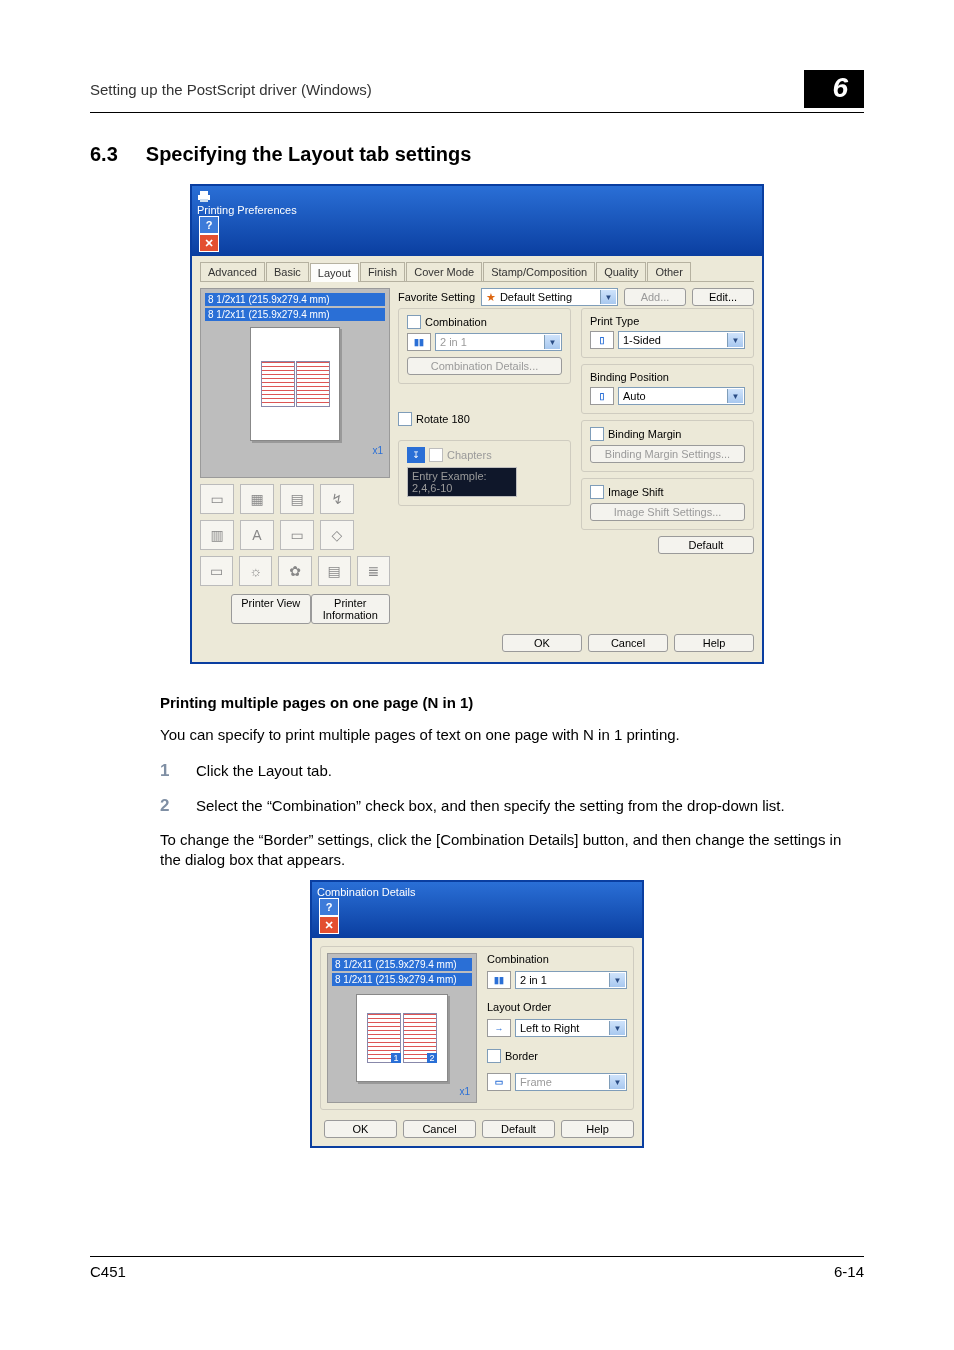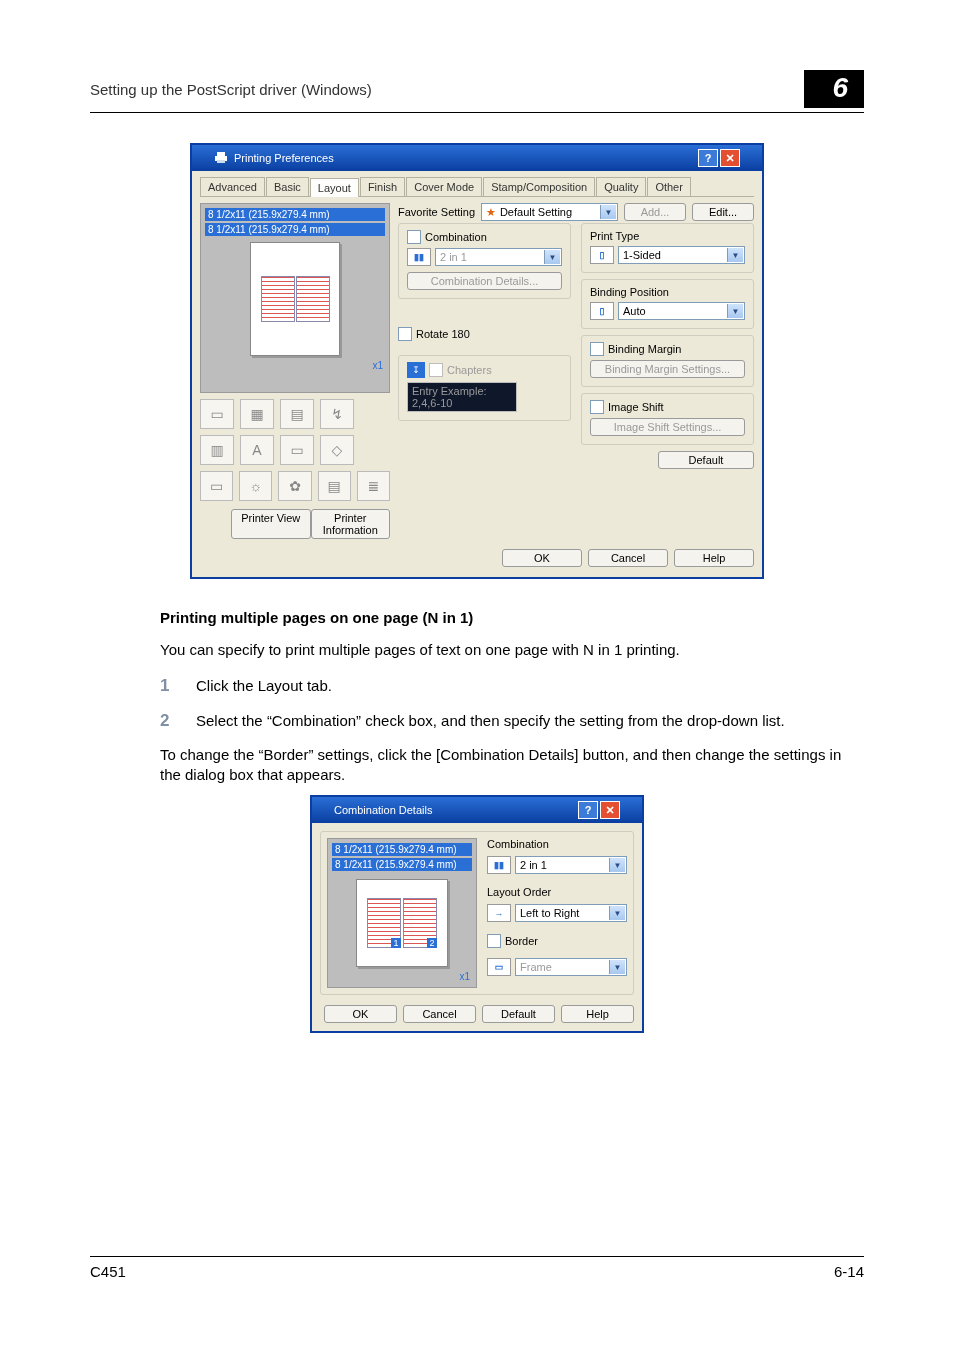--- a/index.html
+++ b/index.html
@@ -62,22 +62,22 @@
     width: 570px;
     border: 2px solid #0a3ea0;
     font-family: Tahoma, Arial, sans-serif;
     font-size: 11px;
     background: #ece9d8;
   }
   .dlg1-title {
     background: linear-gradient(to bottom, #2a6fd6, #0a3ea0);
     color: #fff;
     display: flex;
-    align-items: center;
-    padding: 4px 22px;
+    padding: 4px 5px;
+    flex-direction: column;
   }
   .dlg1-title .printer-glyph {
     margin-right: 6px;
   }
   .title-spacer { flex: 1; }
   .tb-btn {
     width: 18px; height: 16px;
     display: inline-flex; align-items:center; justify-content:center;
     margin-left: 2px;
     font-weight: bold;
@@ -311,20 +311,24 @@
 </head>
 <body>
 
 <div class="page">
   <div class="running-head">
     <div class="running-head-text">Setting up the PostScript driver (Windows)</div>
     <div class="chapter-badge">6</div>
   </div>
   <hr class="header-rule">
 
+  <div class="section-row">
+    <div class="section-num">6.3</div>
+    <div class="section-title">Specifying the Layout tab settings</div>
+  </div>
 
   <div class="fig-wrap">
     <div class="dlg1">
       <div class="dlg1-title">
         <span class="printer-glyph">
           <svg width="14" height="12">
               <rect x="1" y="5" width="12" height="5" fill="#fff"></rect>
               <rect x="3" y="1" width="8" height="4" fill="#fff"></rect>
               <rect x="3" y="9" width="8" height="3" fill="#cde"></rect>
             </svg>

